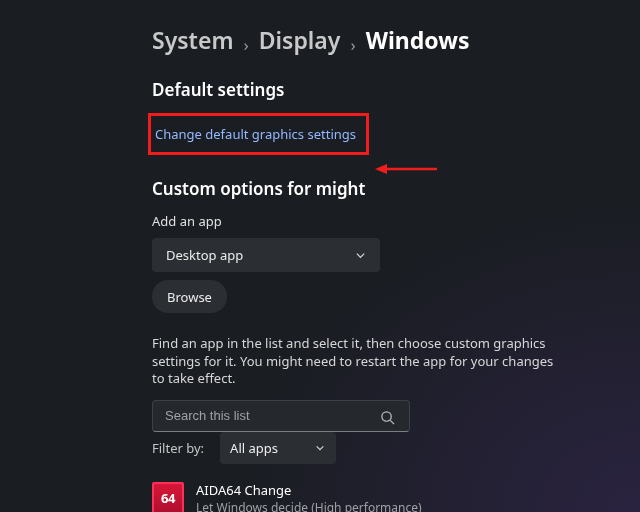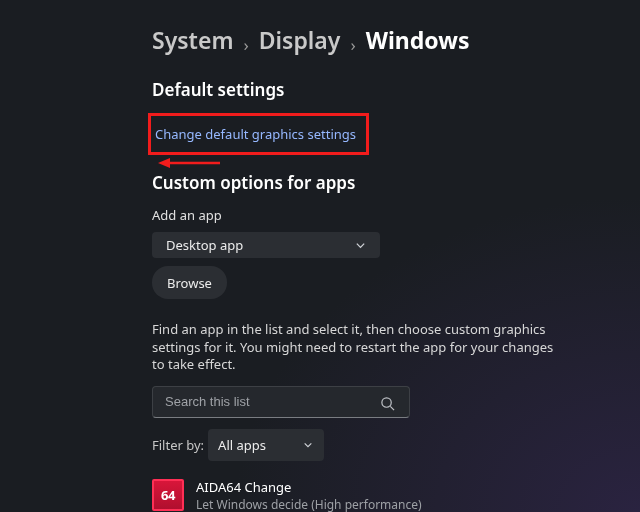--- a/index.html
+++ b/index.html
@@ -29,21 +29,21 @@
   .link { color: #96b8ff; font-size: 13px; cursor: pointer; }
 
   .arrow-annot { display: inline-flex; align-items: center; margin-left: 6px; }
   .arrow-annot svg { display: block; }
 
   .sub-label { font-size: 13px; color: #e0e0e0; margin-top: 0; margin-bottom: 8px; }
 
   .select {
     background: #2b2e33;
     width: 228px;
-    height: 26px;
+    height: 34px;
     border-radius: 4px;
     display: flex; align-items: center; justify-content: space-between;
     padding: 0 14px;
     font-size: 13px; color: #ececec;
     cursor: pointer;
   }
   .select.small { width: 116px; height: 32px; padding: 0 10px; font-size: 13px; }
 
   .chev { width: 12px; height: 12px; display: inline-flex; align-items: center; justify-content: center; }
   .chev svg { display: block; }
@@ -71,21 +71,21 @@
     display: flex; align-items: center;
     padding: 0 13px 0 12px;
   }
   .search input {
     flex: 1; background: transparent; border: none; outline: none;
     color: #e6e6e6; font-size: 13px;
   }
   .search input::placeholder { color: #9fa2a7; }
   .search-ic { width: 16px; height: 16px; color: #bfc2c7; }
 
-  .filter-row { display: flex; align-items: center; gap: 4px; margin-top: 11px; font-size: 13px; color: #c6c6c6; }
+  .filter-row { display: flex; align-items: center; gap: 16px; font-size: 13px; color: #c6c6c6; }
 
   .app-list { margin-top: 12px; }
   .app-item { display: flex; align-items: center; gap: 12px; padding: 5px 0; cursor: pointer; }
   .app-icon { width: 32px; height: 32px; border-radius: 2px; display: flex; align-items: center; justify-content: center; flex-shrink: 0; }
   .app-icon.aida { background: linear-gradient(#d8163a,#b00f2e); border: 2px solid #ff2f55; }
   .app-icon.aida span { color: #fff; font-weight: 700; font-size: 13px; letter-spacing: -0.5px; }
   .app-meta { display: flex; flex-direction: column; }
   .app-name { font-size: 13px; color: #ffffff; }
   .app-sub { font-size: 12px; color: #9da0a5; }
 </style>
@@ -97,33 +97,33 @@
   <div class="breadcrumb">
     <span class="crumb">System</span>
     <span class="sep">›</span>
     <span class="crumb">Display</span>
     <span class="sep">›</span>
     <span class="crumb current">Windows</span>
   </div>
 
   <h2 class="section">Default settings</h2>
 
-  <div style="display:flex;align-items:flex-start;flex-direction:column;">
+  <div style="display:flex;align-items:flex-end;">
     <div class="hl-box">
       <span class="link">Change default graphics settings</span>
     </div>
     <span class="arrow-annot" style="margin-top:-22px;">
       <svg width="64" height="16" viewBox="0 0 64 16">
         <line x1="62" y1="8" x2="8" y2="8" stroke="#f21c1c" stroke-width="2.5"></line>
         <polygon points="0,8 12,3 12,13" fill="#f21c1c"></polygon>
       </svg>
     </span>
   </div>
 
-  <h2 class="section">Custom options for apps</h2>
+  <h2 class="section">Custom options for might</h2>
 
   <div class="sub-label">Add an app</div>
 
   <div class="select">
     <span>Desktop app</span>
     <span class="chev">
       <svg width="11" height="11" viewBox="0 0 12 12">
           <path d="M2 4 L6 8 L10 4" fill="none" stroke="#cfd2d7" stroke-width="1.4"></path>
         </svg>
     </span>

